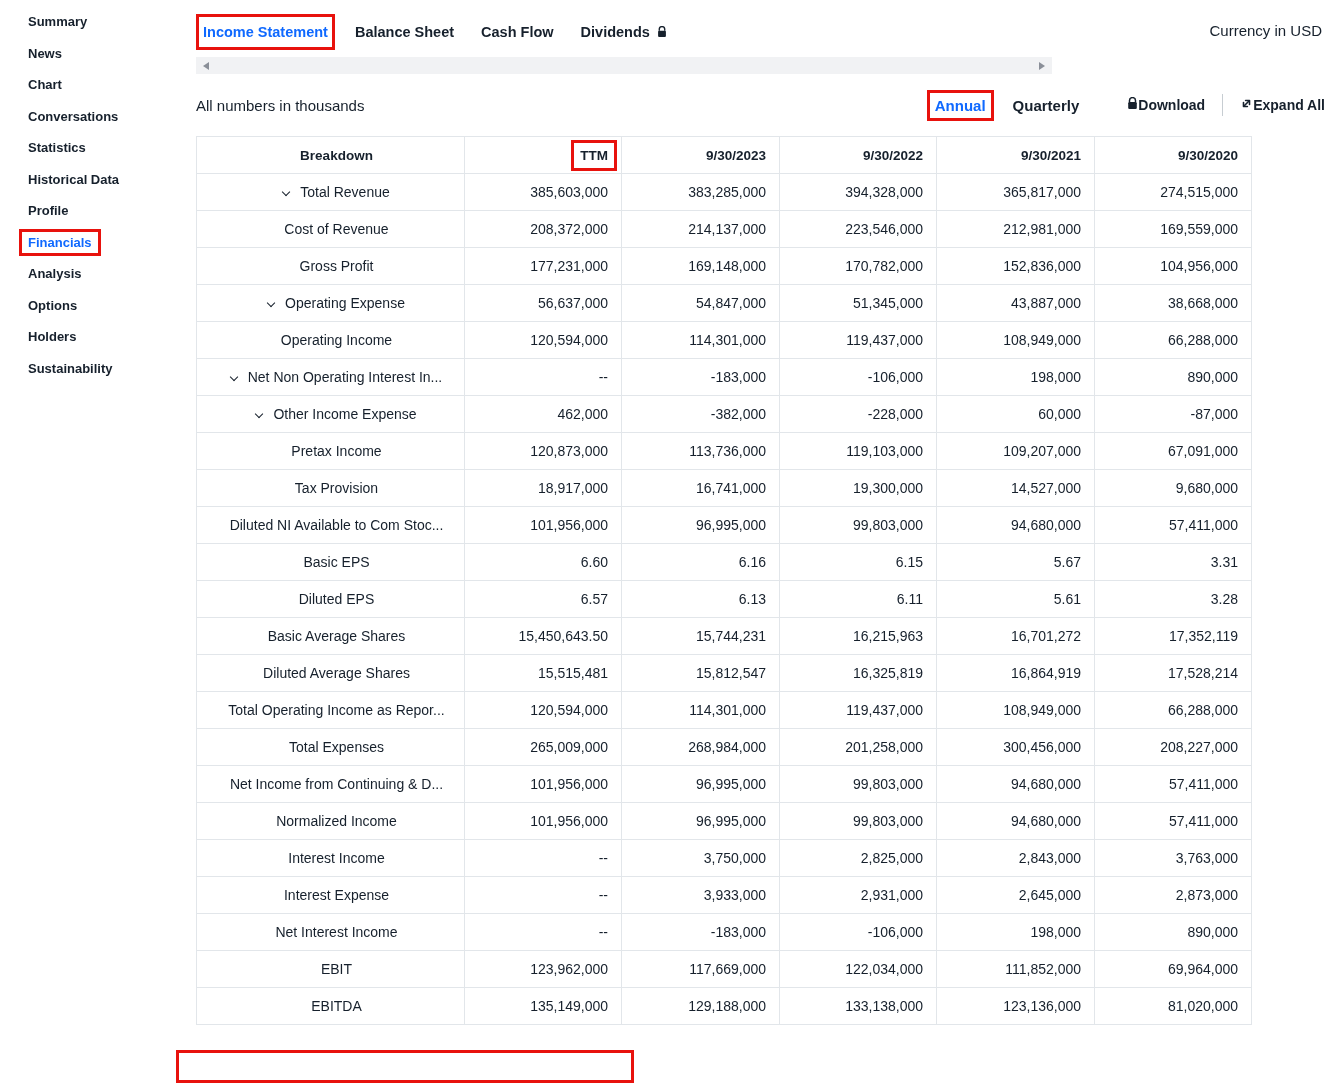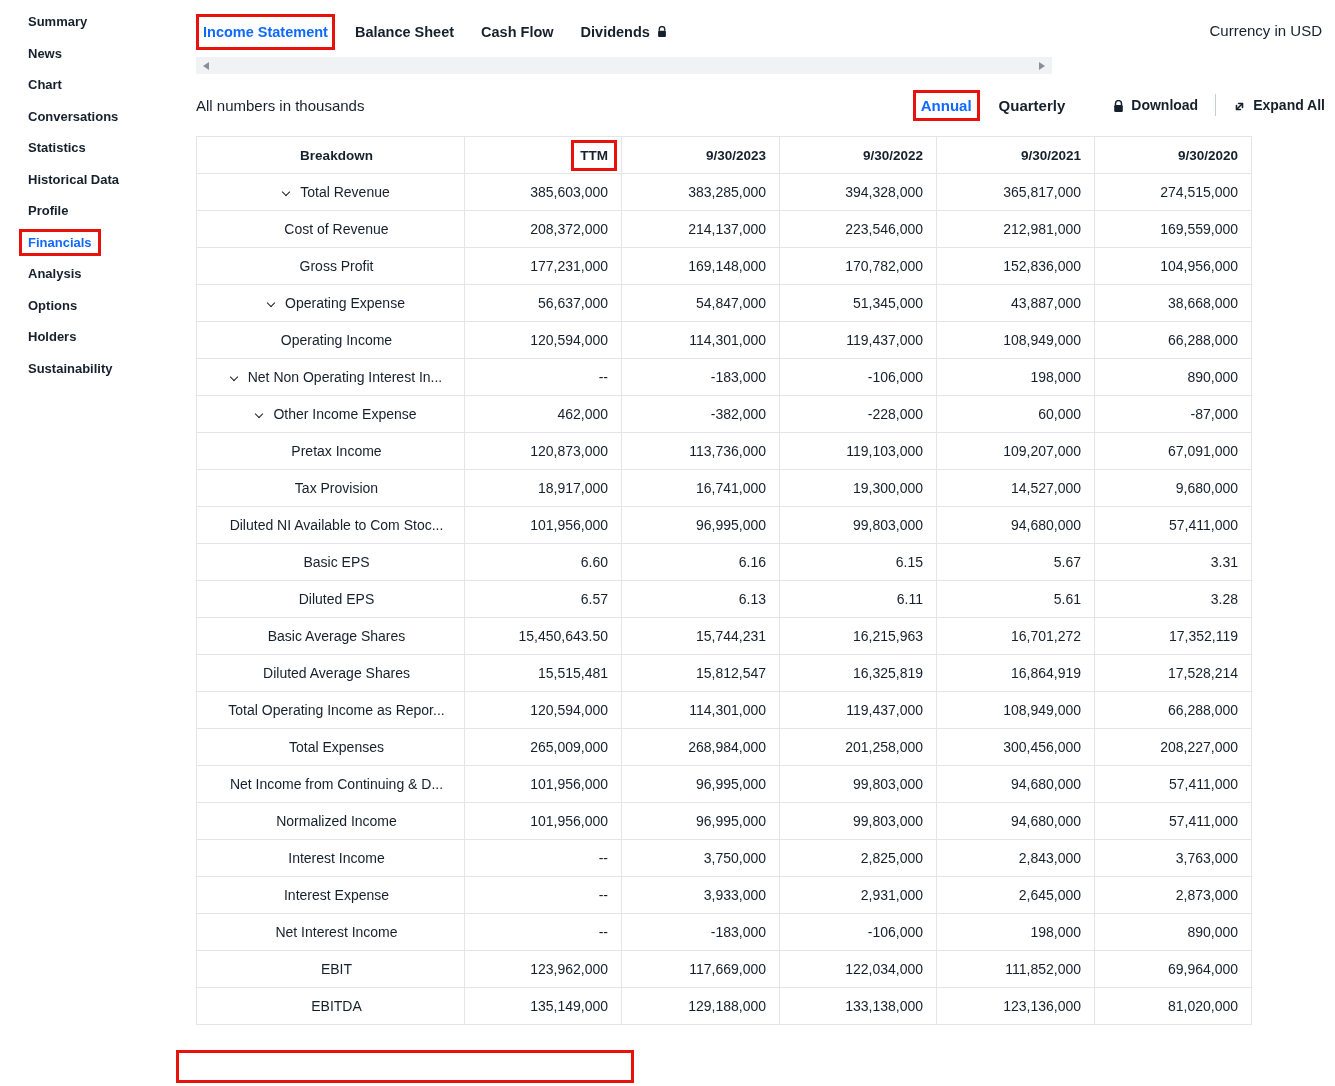--- a/index.html
+++ b/index.html
@@ -25,21 +25,21 @@
   .tri.left  { border-right:6px solid #8a8f98; }
   .tri.right { border-left:6px solid #8a8f98; }
 
   .subhead { position:absolute; left:0; top:92px; width:1129px; height:26px; display:flex; align-items:center; }
   .note { font-size:15px; }
   .controls { margin-left:auto; display:flex; align-items:center; }
   .toggle { display:flex; align-items:center; }
   .ptog { font-size:15px; font-weight:700; cursor:pointer; }
   .ptog.active { color:var(--accent); }
   .ptog + .ptog { margin-left:27px; }
-  .ctl { display:flex; align-items:flex-end; gap:7px; font-size:14px; font-weight:700;
+  .ctl { display:flex; align-items:flex-start; font-size:14px; font-weight:700;
          background:none; border:none; padding:0; color:var(--ink); font-family:inherit; cursor:pointer; }
   .ctl.download { margin-left:48px; }
   .vdiv { width:1px; height:22px; background:#c7cdd2; margin:0 17px; }
   .icn { display:flex; align-items:center; }
 
   table { position:absolute; left:0; top:136px; width:1055px; border-collapse:collapse; table-layout:fixed; }
   th, td { border:1px solid var(--line); font-size:14px; font-weight:400; height:37px; padding:0; overflow:hidden; white-space:nowrap; }
   th { font-size:13.5px; font-weight:700; }
   th.label, td.label { text-align:center; padding-left:12px; }
   th.val, td.val { text-align:right; padding-right:13px; }

